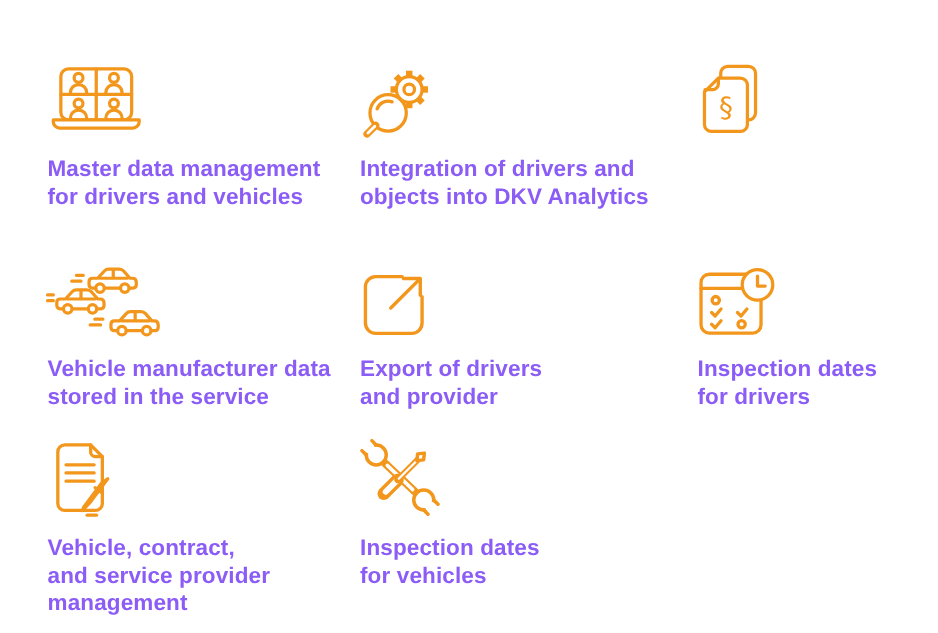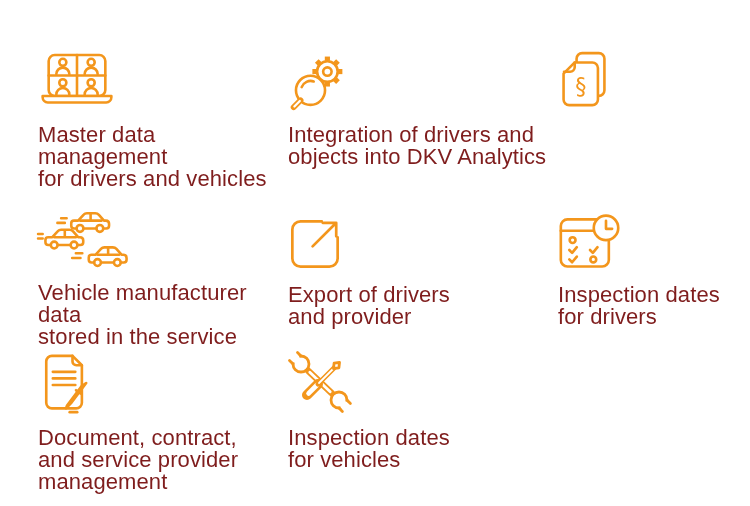--- a/index.html
+++ b/index.html
@@ -10,22 +10,22 @@
   .grid{
     position:absolute;left:38px;top:45px;right:0;
     display:grid;
     grid-template-columns:250px 270px 1fr;
     grid-template-rows:160px 143px auto;
   }
   .feature{display:flex;flex-direction:column;align-items:flex-start;}
   .icon-slot{height:66px;display:flex;align-items:flex-end;}
   .label{
     margin-top:13px;
-    font-size:22px;line-height:22px;font-weight:normal;
-    color:#7f1d1d;white-space:pre-line;letter-spacing:0.1px;
+    font-size:18px;line-height:22px;font-weight:bold;
+    color:#8b5cf6;white-space:pre-line;letter-spacing:0.1px;
   }
   svg{display:block;overflow:visible;}
   .stroke{fill:none;stroke:#F3961C;stroke-width:2.8;stroke-linecap:round;stroke-linejoin:round;}
   .stroke-fill{fill:#ffffff;stroke:#F3961C;stroke-width:2.8;stroke-linecap:round;stroke-linejoin:round;}
   .teeth{fill:none;stroke:#F3961C;stroke-width:5.5;stroke-linecap:butt;}
   .white-line{fill:none;stroke:#ffffff;stroke-linecap:round;}
   .orange-line{fill:none;stroke:#F3961C;stroke-linecap:round;}
   .white-fill{fill:#ffffff;stroke:none;}
   .orange-fill{fill:#F3961C;stroke:none;}
   .para{fill:#F3961C;font-size:24px;font-family:"DejaVu Sans", sans-serif;}
@@ -161,21 +161,21 @@
       <div class="icon-slot">
         <svg width="54" height="60" viewBox="0 0 56 64">
           <path class="stroke" d="M14,2 H36 L46,12 V52 A6,6 0 0 1 40,58 H14 A6,6 0 0 1 8,52 V8 A6,6 0 0 1 14,2 Z"></path>
           <path class="stroke" d="M36,2 V8 A4,4 0 0 0 40,12 H46"></path>
           <path class="stroke" stroke-width="2.5" d="M15,19 H39 M15,26 H39 M15,33 H39"></path>
           <path class="stroke-fill" stroke-width="2.5" d="M29,58 L30.2,55 L45.8,34.2 L50.6,31 L35,51.8 Z"></path>
           <path class="stroke" stroke-width="2.2" d="M39.8,38.6 L44.6,42.2"></path>
           <path class="stroke" stroke-width="2.5" d="M33,62 H41"></path>
         </svg>
       </div>
-      <div class="label">Document, contract,
+      <div class="label">Vehicle, contract,
 and service provider
 management</div>
     </div>
 
     <div class="feature">
       <div class="icon-slot">
         <svg width="64" height="64" viewBox="0 0 64 64">
 
           <circle class="stroke" cx="13" cy="14" r="8"></circle>
           <circle class="stroke" cx="51" cy="50" r="8"></circle>

